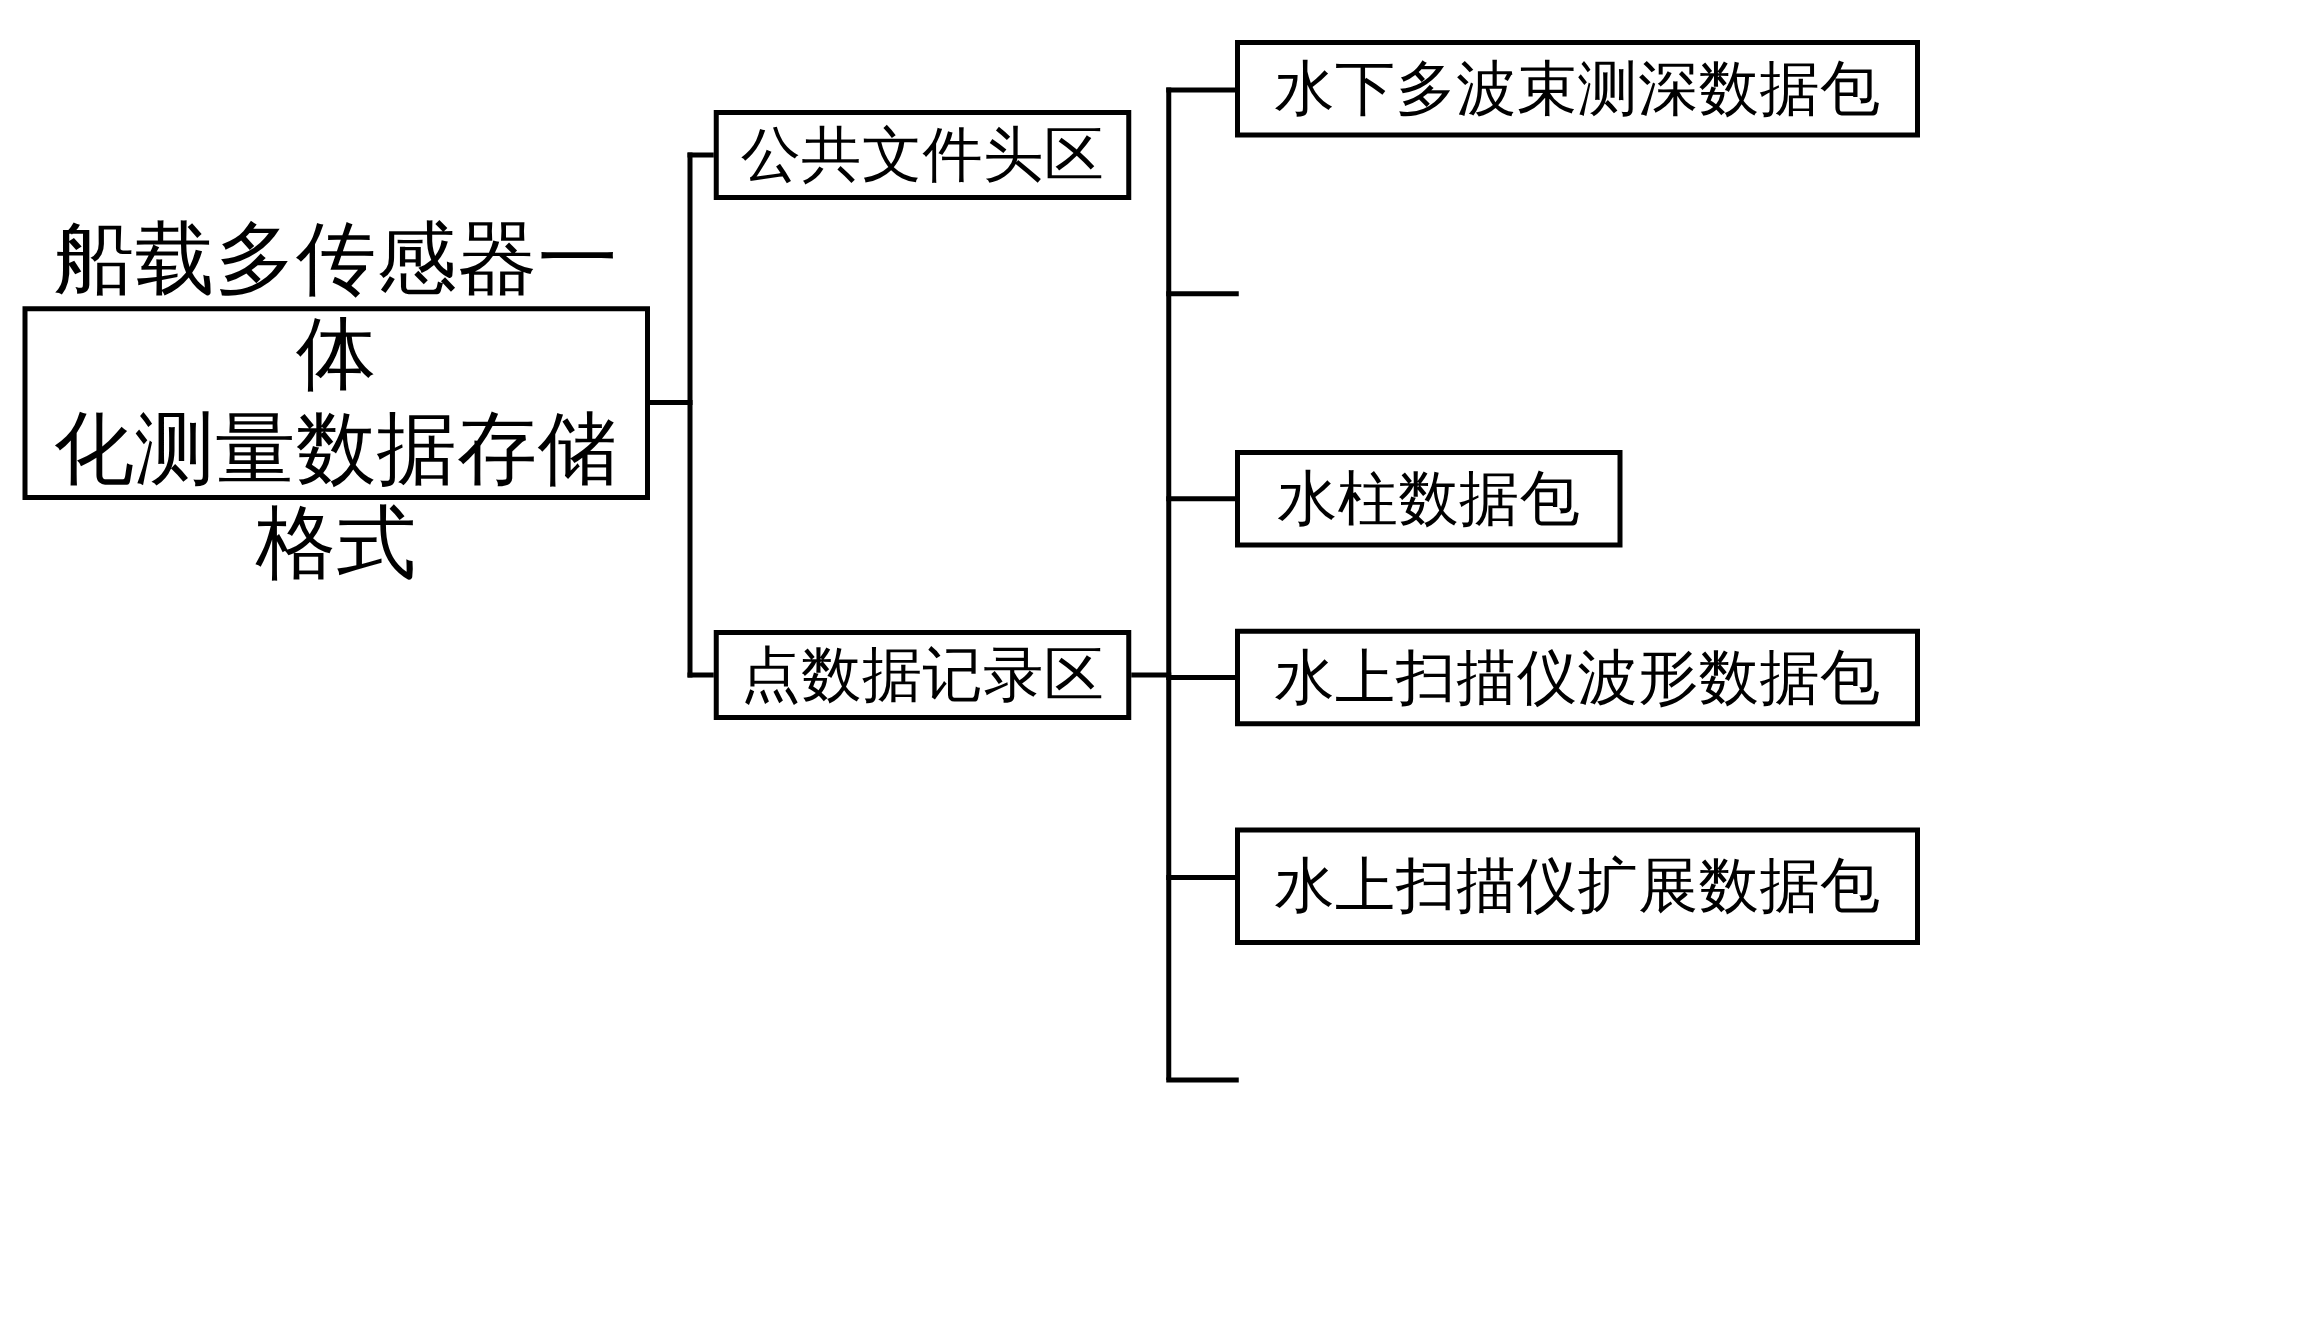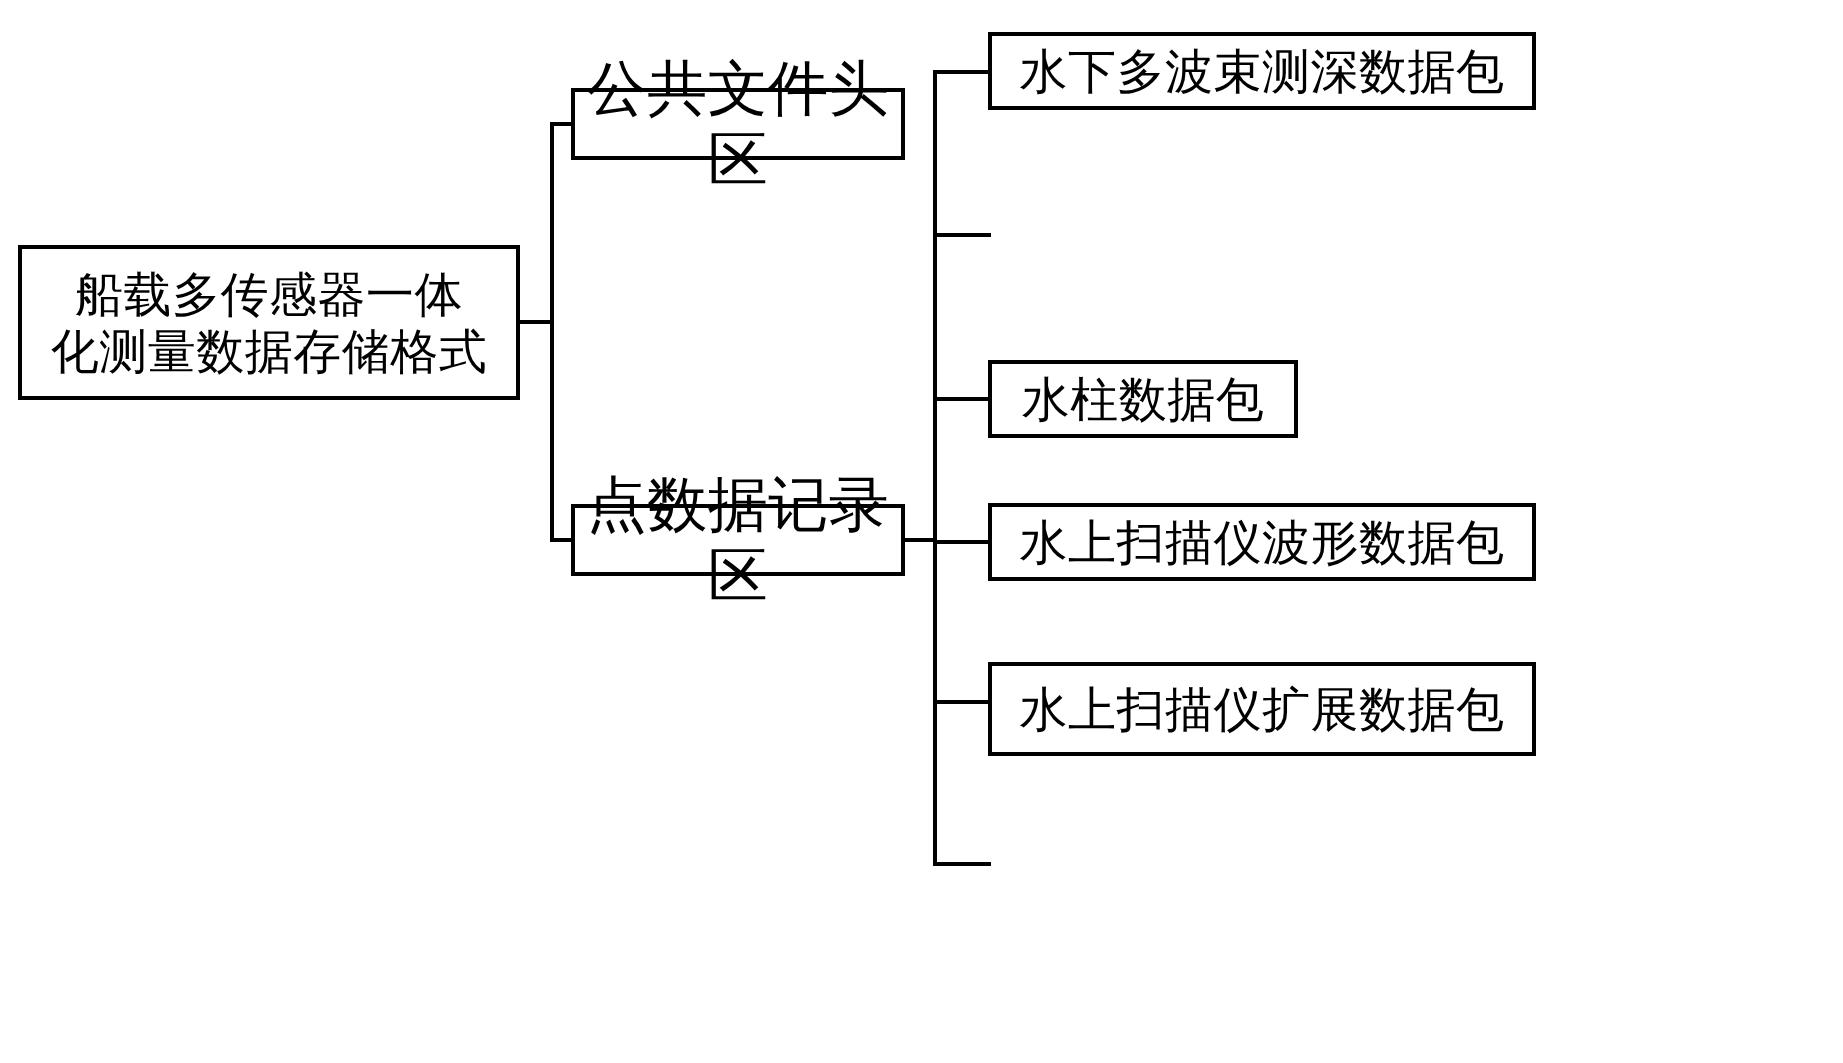--- a/index.html
+++ b/index.html
@@ -24,25 +24,25 @@
     display: flex;
     align-items: center;
     justify-content: center;
     text-align: center;
     color: #000000;
     line-height: 1.18;
     white-space: pre-line;
     letter-spacing: 0.5px;
   }
   .node.root {
-    font-size: 48px;
+    font-size: 64px;
     justify-content: center;
   }
   .node.level2 {
-    font-size: 60px;
+    font-size: 48px;
   }
   .node.leaf {
     font-size: 48px;
   }
   .conn {
     position: absolute;
     background: #000000;
   }
   .conn.h { height: 4px; }
   .conn.v { width: 4px; }

